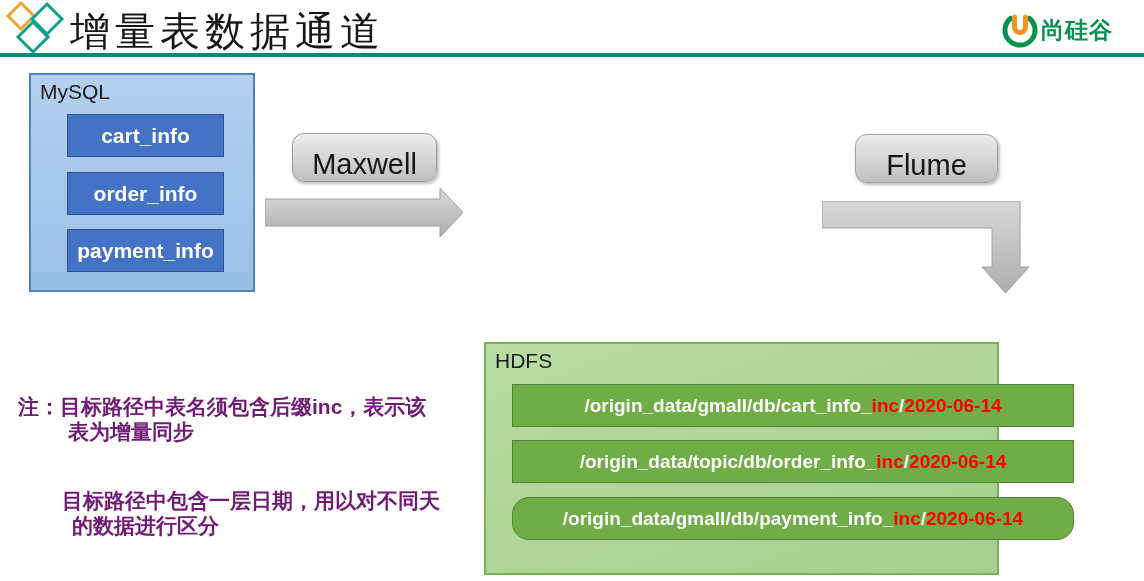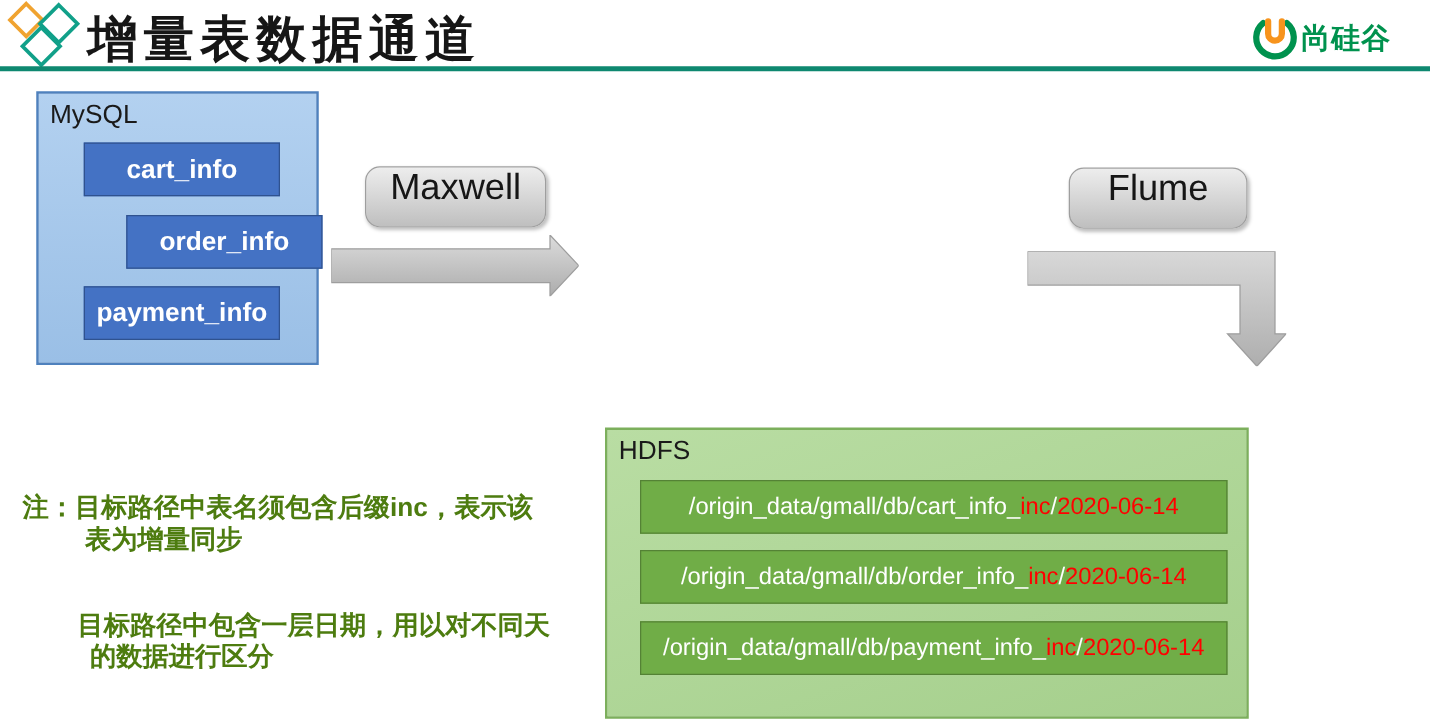--- a/index.html
+++ b/index.html
@@ -11,21 +11,21 @@
     width: 1144px;
     height: 581px;
     background: #ffffff;
     overflow: hidden;
   }
 
   
   .diamonds { position: absolute; left: 2px; top: 0; }
   .page-title {
     position: absolute; left: 70px; top: 4px;
-    font-size: 40px; font-weight: bold; color: #161616;
+    font-size: 40px; font-weight: normal; color: #161616;
     letter-spacing: 5px; white-space: nowrap;
   }
   .brand { position: absolute; left: 1002px; top: 12px; display: flex; align-items: center; }
   .brand-text {
     font-size: 23px; font-weight: bold; color: #00924E;
     letter-spacing: 1px; margin-left: 3px; white-space: nowrap;
   }
   .divider {
     position: absolute; left: 0; top: 53px; width: 1144px; height: 4px;
     background: #0E8870;
@@ -41,30 +41,30 @@
     position: absolute; left: 9px; top: 5px;
     font-size: 21px; color: #1a1a1a;
   }
   .table-chip {
     position: absolute; left: 36px; width: 157px; height: 43px;
     background: #4472C4; border: 1px solid #2F528F;
     display: flex; align-items: center; justify-content: center;
     color: #ffffff; font-size: 21px; font-weight: bold; white-space: nowrap;
   }
   .chip-0 { top: 39px; }
-  .chip-1 { top: 97px; margin-left: 34px; }
+  .chip-1 { top: 97px; }
   .chip-2 { top: 154px; text-align: right; }
 
   
   .pill {
     position: absolute; height: 49px;
     background: linear-gradient(180deg, #EDEDED 0%, #D4D4D4 55%, #BFBFBF 100%);
     border: 1px solid #9E9E9E; border-radius: 12px;
     box-shadow: 1.5px 2px 3px rgba(0,0,0,0.25);
-    display: flex; align-items: flex-start; justify-content: center;
+    display: flex; align-items: flex-end; justify-content: center;
     font-size: 29px; color: #161616; white-space: nowrap;
   }
   .maxwell-pill { left: 292px; top: 133px; width: 145px; }
   .flume-pill  { left: 855px; top: 134px; width: 143px; }
 
   
   .arrow-right { position: absolute; left: 265px; top: 188px; }
   .arrow-bent  { position: absolute; left: 822px; top: 201px; }
 
   
@@ -81,35 +81,35 @@
     color: #ffffff; font-size: 20px; font-weight: bold; white-space: nowrap;
   }
 
   
   .hdfs-box {
     position: absolute; left: 484px; top: 342px; width: 515px; height: 233px;
     background: linear-gradient(160deg, #B9DDA3 0%, #A5CF8C 100%);
     border: 2px solid #7CAF5C;
   }
   .path-bar {
-    position: absolute; left: 26px; width: 470px; height: 43px;
+    position: absolute; left: 26px; width: 562px; height: 43px;
     background: #70AD47; border: 1px solid #548235;
     display: flex; align-items: center; justify-content: center;
-    font-size: 19px; font-weight: normal; white-space: nowrap;
+    font-size: 19px; font-weight: bold; white-space: nowrap;
   }
   .bar-0 { top: 40px; }
   .bar-1 { top: 96px; }
-  .bar-2 { top: 153px; }
+  .bar-2 { top: 153px; border-radius: 17px; }
   .p-white { color: #ffffff; }
   .p-red   { color: #FF0000; }
 
   
   .note {
     position: absolute; left: 18px; top: 394px;
-    font-size: 21px; font-weight: bold; color: #4d7c0f;
+    font-size: 21px; font-weight: bold; color: #701a75;
     line-height: 25px; white-space: nowrap;
   }
   .note-line-1 { padding-left: 50px; }
   .note-line-2 { padding-left: 44px; margin-top: 44px; }
   .note-line-3 { padding-left: 54px; }
 </style>
 </head>
 <body>
 
 <div class="slide">
@@ -170,21 +170,21 @@
   <div class="hdfs-box">
     <div class="box-label">HDFS</div>
 
     <div class="path-bar bar-0">
       <span class="p-white">/origin_data/gmall/db/cart_info_</span>
         <span class="p-red">inc</span>
         <span class="p-white">/</span>
         <span class="p-red">2020-06-14</span>
     </div>
     <div class="path-bar bar-1">
-      <span class="p-white">/origin_data/gmall/db/order_info_</span>
+      <span class="p-white">/origin_data/topic/db/order_info_</span>
         <span class="p-red">inc</span>
         <span class="p-white">/</span>
         <span class="p-red">2020-06-14</span>
     </div>
     <div class="path-bar bar-2">
       <span class="p-white">/origin_data/gmall/db/payment_info_</span>
         <span class="p-red">inc</span>
         <span class="p-white">/</span>
         <span class="p-red">2020-06-14</span>
     </div>

